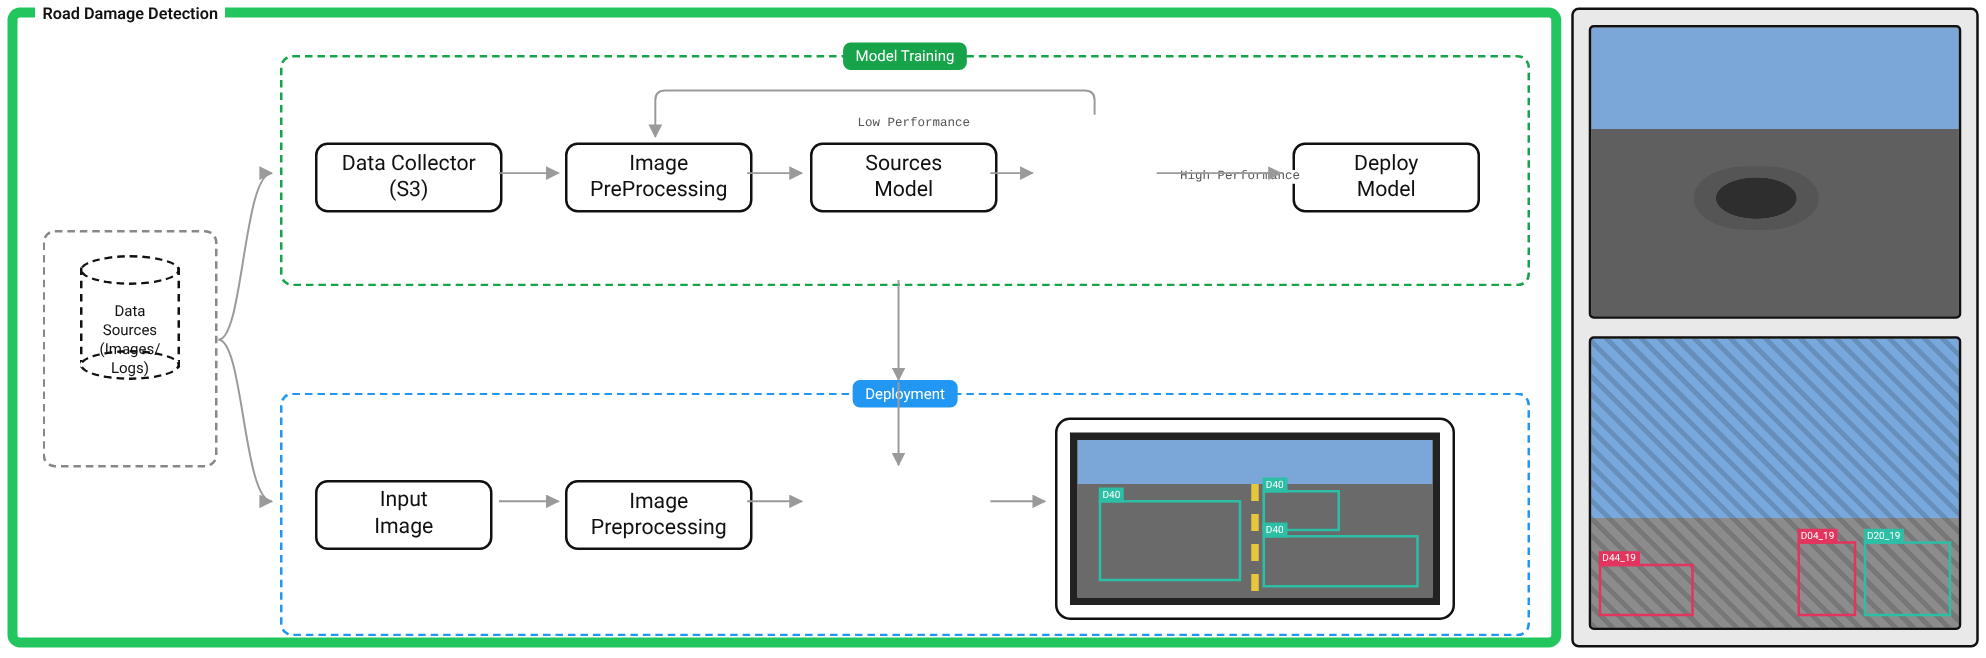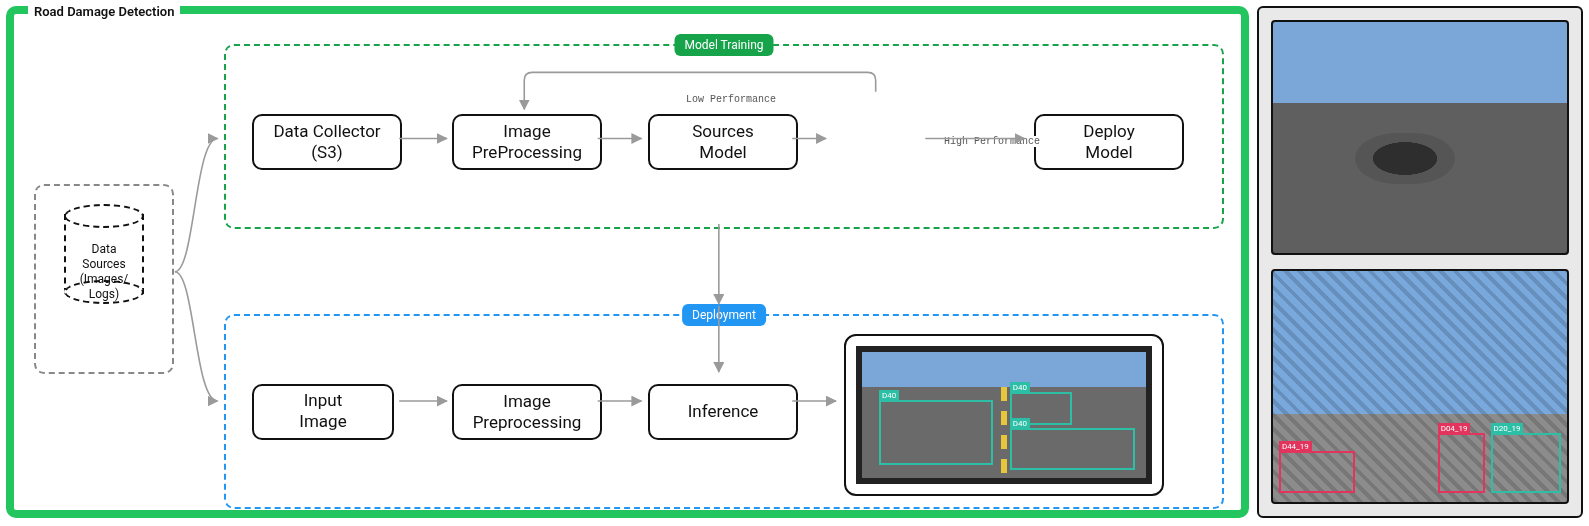--- a/index.html
+++ b/index.html
@@ -267,23 +267,20 @@
       </div>
     </div>
 
     <div class="node" style="left:438px; top:370px; width:150px; height:56px;">
       <div>
         <span>Image</span>
         <span>Preprocessing</span>
       </div>
     </div>
 
-    <div class="node" style="left:634px; top:370px; width:150px; height:56px;">
-      <span>Inference</span>
-    </div>
 
     <div class="output" style="left:830px; top:320px; width:320px; height:162px;">
       <div class="output-inner" title="Road image with multiple detected damage bounding boxes">
         <div class="lane"></div>
         <div class="bbox teal" style="left:6%; top:38%; width:40%; height:52%;">
             <span class="lbl">D40</span>
           </div>
         <div class="bbox teal" style="left:52%; top:32%; width:22%; height:26%;">
             <span class="lbl">D40</span>
           </div>

